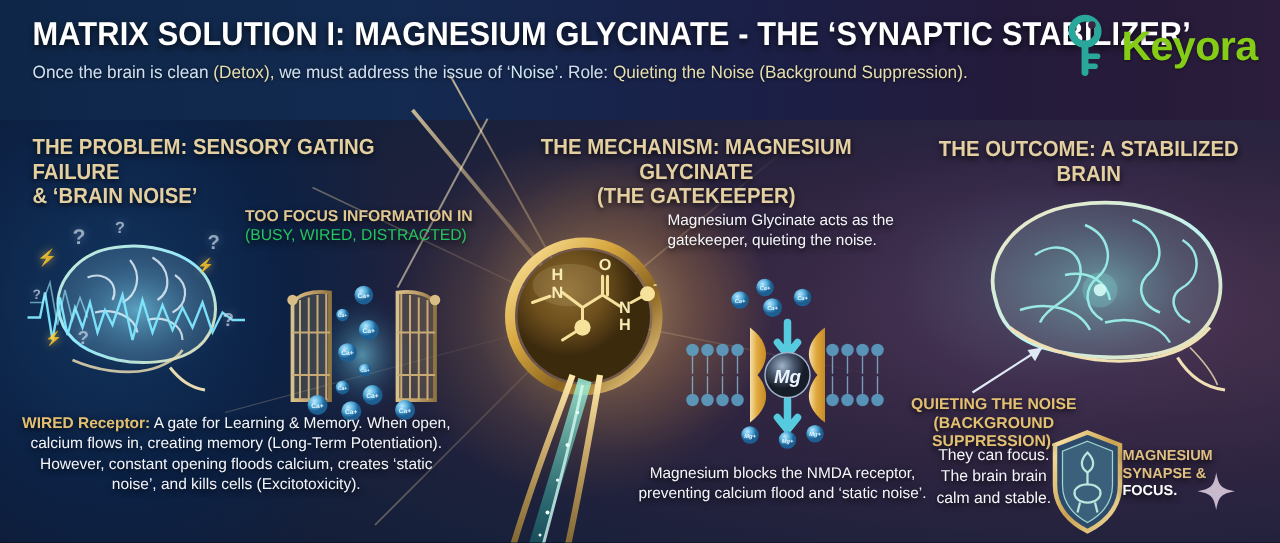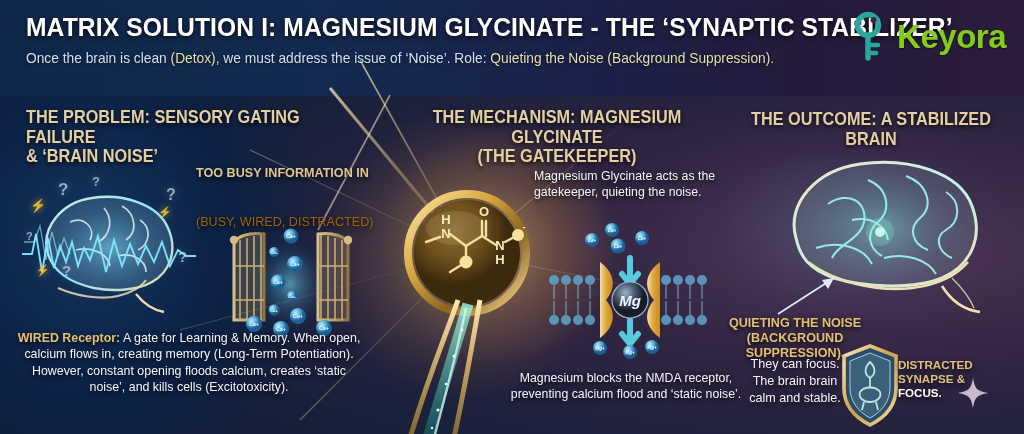--- a/index.html
+++ b/index.html
@@ -65,21 +65,21 @@
   }
   #head-left{ left:26px; top:108px; width:360px; }
   #head-mid{ left:392px; top:108px; width:330px; text-align:center; transform-origin:center top; }
   #head-right{ left:726px; top:110px; width:290px; text-align:center; transform-origin:center top; }
 
   
   .txt{ position:absolute; text-shadow:0 2px 5px rgba(0,0,0,.85); }
 
   #too-much{ left:196px; top:166px; width:190px; line-height:1.22; }
   #too-much .l1{ font-size:12.6px; font-weight:700; color:#e0c68f; }
-  #too-much .l2{ font-size:12.6px; color:#a16207;margin-top:34px; }
+  #too-much .l2{ font-size:12.6px; color:#22c55e; }
 
   #nmda{ left:14px; top:330px; width:350px; text-align:center; font-size:12.4px;
          line-height:1.32; color:#f2f5fa; }
   #nmda .lead{ color:#e3c071; font-weight:700; }
 
   #mech-note{ left:534px; top:168px; width:226px; font-size:12.3px; line-height:1.34; color:#f4f6fa; }
 
   #mg-block{ left:500px; top:370px; width:252px; text-align:center; font-size:12.3px;
              line-height:1.32; color:#f4f6fa; }
 
@@ -502,21 +502,21 @@
     </svg>
   </div>
 
   <div class="sparkle">
     <svg width="30" height="30" viewBox="0 0 30 30">
       <path d="M15 0 C17 11 19 13 30 15 C19 17 17 19 15 30 C13 19 11 17 0 15 C11 13 13 11 15 0 Z" fill="#d6c7d8" opacity=".92"></path>
     </svg>
   </div>
 
   <div class="txt" id="too-much">
-    <div class="l1">TOO BUSY INFORMATION IN</div>
+    <div class="l1">TOO FOCUS INFORMATION IN</div>
     <div class="l2">(BUSY, WIRED, DISTRACTED)</div>
   </div>
 
   <div class="txt" id="nmda"><span class="lead">WIRED Receptor:</span><span> A gate for Learning &amp; Memory. When open, calcium flows in, creating memory (Long-Term Potentiation). However, constant opening floods calcium, creates ‘static noise’, and kills cells (Excitotoxicity).</span></div>
 
   <div class="txt" id="mech-note">Magnesium Glycinate acts as the gatekeeper, quieting the noise.</div>
 
   <div class="txt" id="mg-block">Magnesium blocks the NMDA receptor, preventing calcium flood and ‘static noise’.</div>
 
   <div class="txt" id="quiet">
@@ -525,18 +525,18 @@
     <div>SUPPRESSION).</div>
   </div>
 
   <div class="txt" id="focus-txt">
     <div>They can focus.</div>
     <div>The brain brain</div>
     <div>calm and stable.</div>
   </div>
 
   <div class="txt" id="stab">
-    <div class="gold">DISTRACTED</div>
+    <div class="gold">MAGNESIUM</div>
     <div class="gold">SYNAPSE &amp;</div>
     <div class="white">FOCUS.</div>
   </div>
 
 </div>
 
 </body></html>

